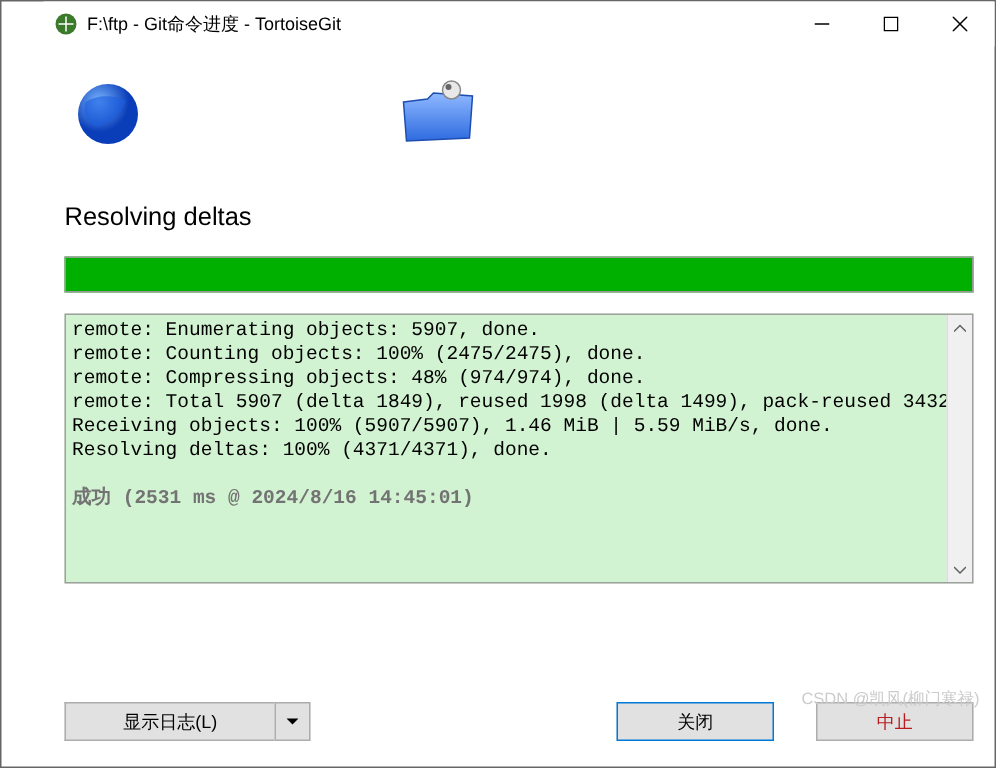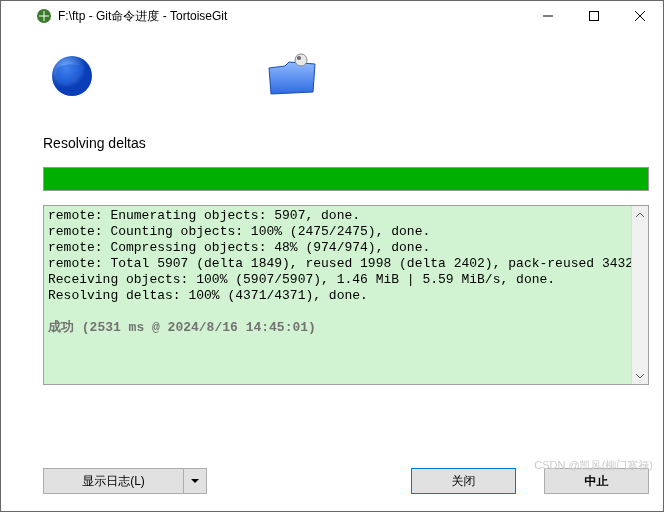--- a/index.html
+++ b/index.html
@@ -11,39 +11,39 @@
   .titlebar {
     height: 30px; background: #fff; display: flex; align-items: center; padding-left: 7px;
     border-bottom: 0;
   }
   .titlebar .appicon { width: 16px; height: 16px; margin-right: 6px; }
   .titlebar .title { flex: 1; font-size: 12px; color: #000; }
   .winbtns { display: flex; height: 100%; }
   .winbtn { width: 46px; display: flex; align-items: center; justify-content: center; cursor: default; }
   .content { flex: 1; padding: 12px 14px 12px 14px; display: flex; flex-direction: column; }
   .icons-row { height: 64px; display: flex; align-items: center; gap: 170px; padding-left: 6px; padding-top: 4px; }
-  .status-text { margin-top: 28px; font-size: 14px; color: #000; }
+  .status-text { margin-top: 28px; font-size: 17px; color: #000; }
   .progress { height: 24px; background: #00b000; margin-top: 16px; border: 1px solid #999; }
   .log-container { margin-top: 14px; border: 1px solid #a0a0a0; background: #d2f3d2; height: 180px; position: relative; display:flex; }
   .log-text {
     flex:1; padding: 2px 4px; font-family: "Courier New", monospace; font-size: 13px; line-height: 16px;
     white-space: pre; overflow: hidden; color: #000;
   }
   .log-success { color: #737373; font-weight: bold; }
   .scrollbar { width: 17px; background: #f0f0f0; border-left: 1px solid #ddd; display: flex; flex-direction: column; justify-content: flex-start; }
   .scroll-up { height: 17px; display:flex; align-items:center; justify-content:center; }
   .scroll-down { height: 17px; margin-top:auto; display:flex; align-items:center; justify-content:center;}
   .footer { height: 56px; display:flex; align-items: center; padding: 0 14px 4px 14px; gap: 28px; }
   .spacer { flex: 1; }
   .btn {
     height: 26px; background: #e1e1e1; border: 1px solid #adadad; font-size: 12px;
     display: inline-flex; align-items: center; justify-content: center; cursor: default;
     font-family: "Microsoft YaHei","Segoe UI",sans-serif;
   }
-  .btn.disabled { color: #000000; background:#e1e1e1;font-weight:bold; }
+  .btn.disabled { color: #b91c1c; background:#e1e1e1; }
   .splitbtn { display: flex; }
   .splitbtn .main { width: 140px; border-right: none;}
   .splitbtn .arrow { width: 24px; }
   .btn.closebtn { width: 105px; border: 1px solid #0078d7; text-align: center; }
   .btn.abort { width: 105px; }
   .watermark { position:absolute; right:10px; bottom:38px; color:#ccc; font-size:11px; pointer-events:none;}
 </style>
 </head>
 <body>
 
@@ -102,21 +102,21 @@
     </div>
 
     <div class="status-text">Resolving deltas</div>
 
     <div class="progress"></div>
 
     <div class="log-container">
       <div class="log-text"><span>remote: Enumerating objects: 5907, done.</span>
 <span>remote: Counting objects: 100% (2475/2475), done.</span>
 <span>remote: Compressing objects: 48% (974/974), done.</span>
-<span>remote: Total 5907 (delta 1849), reused 1998 (delta 2402), pack-reused 3432</span>
+<span>remote: Total 5907 (delta 1849), reused 1998 (delta 1499), pack-reused 3432</span>
 <span>Receiving objects: 100% (5907/5907), 1.46 MiB | 5.59 MiB/s, done.</span>
 <span>Resolving deltas: 100% (4371/4371), done.</span>
 
 <span class="log-success">成功 (2531 ms @ 2024/8/16 14:45:01)</span></div>
       <div class="scrollbar">
         <div class="scroll-up">
             <svg width="8" height="8">
               <path d="M0 6 L4 2 L8 6" fill="none" stroke="#606060" stroke-width="1"></path>
             </svg>
           </div>

